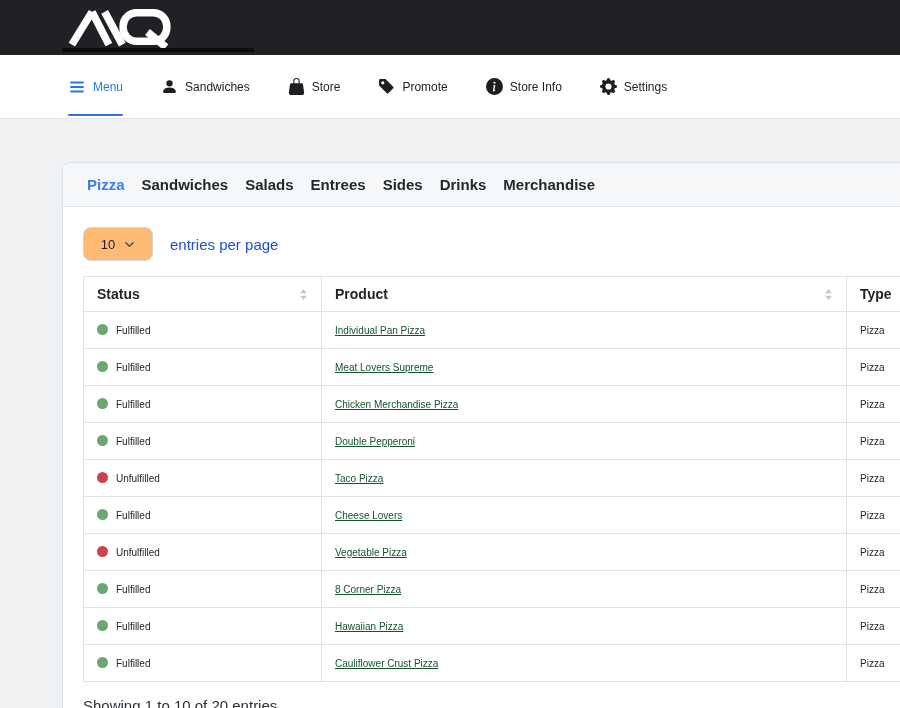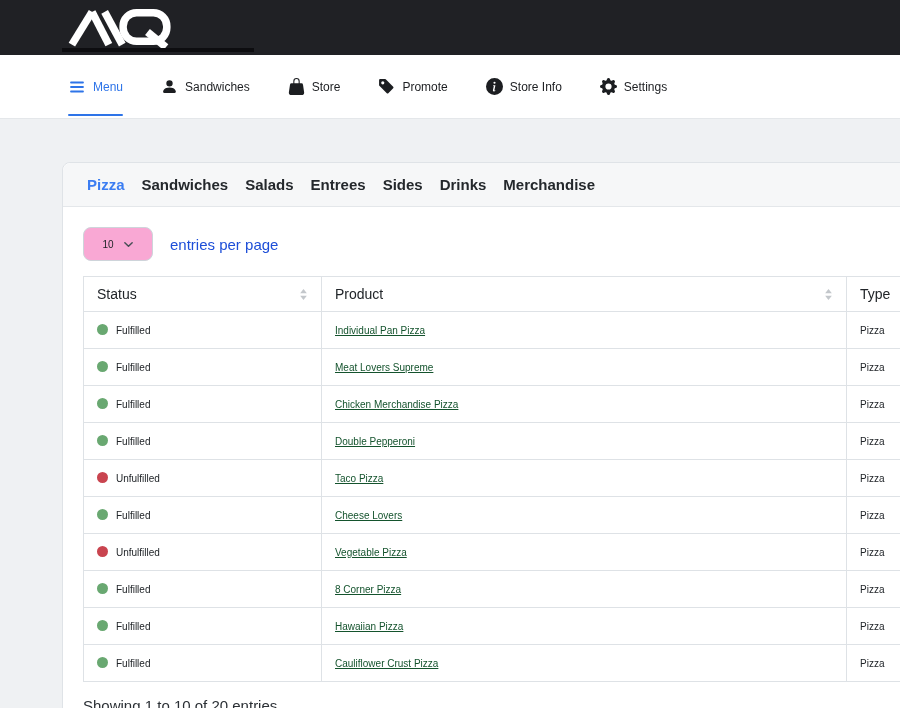--- a/index.html
+++ b/index.html
@@ -29,29 +29,29 @@
   .card-header { background:#f6f7f8; border-bottom:1px solid #e4e7ea;
                  padding:13px 24px; border-radius:8px 8px 0 0;
                  display:flex; gap:17px; }
   .tab { font-size:15px; font-weight:700; color:#24282c; cursor:pointer; }
   .tab.active { color:#3b7df2; }
   .card-body { padding:20px; }
 
   
   .page-size-row { display:flex; align-items:center; gap:17px; margin-bottom:15px; }
   .page-size-select { width:70px; height:34px; border:1px solid #ced4da;
-        border-radius:8px; background:#f9a8d4; display:flex; align-items:center;
-        justify-content:center; gap:9px; font-size:10px; cursor:pointer; }
+        border-radius:8px; background:#fdba74; display:flex; align-items:center;
+        justify-content:center; gap:9px; font-size:13px; cursor:pointer; }
   .page-size-label { font-size:15px; color:#1d4ed8; }
 
   
   table { border-collapse:collapse; width:828px; table-layout:fixed; }
   th, td { border:1px solid #dee2e6; text-align:left; padding:0 13px;
            white-space:nowrap; }
-  th { height:35px; font-size:14px; font-weight:400; color:#212529; cursor:pointer; }
+  th { height:35px; font-size:14px; font-weight:700; color:#212529; cursor:pointer; }
   td { height:37px; font-size:10px; }
   .col-status { width:238px; } .col-product { width:525px; } .col-type { width:65px; }
   .th-inner { display:flex; align-items:center; justify-content:space-between; }
   .sort-icon { display:inline-flex; flex-direction:column; line-height:0; gap:1px; }
   .dot { display:inline-block; width:11px; height:11px; border-radius:50%;
          margin-right:8px; vertical-align:-1px; }
   .dot-green { background:#69a871; }
   .dot-red   { background:#c9444f; }
   .product-link { color:#14532d; text-decoration:underline; font-weight:400;
                   cursor:pointer; }

